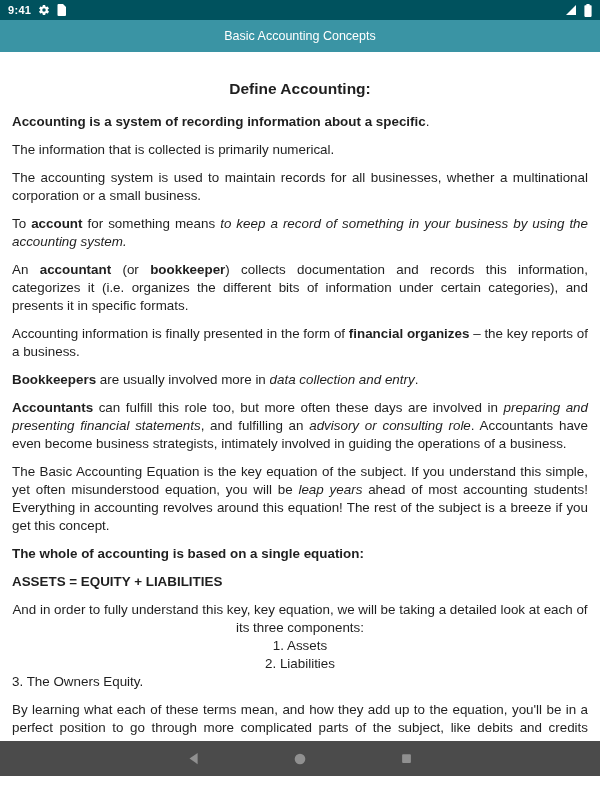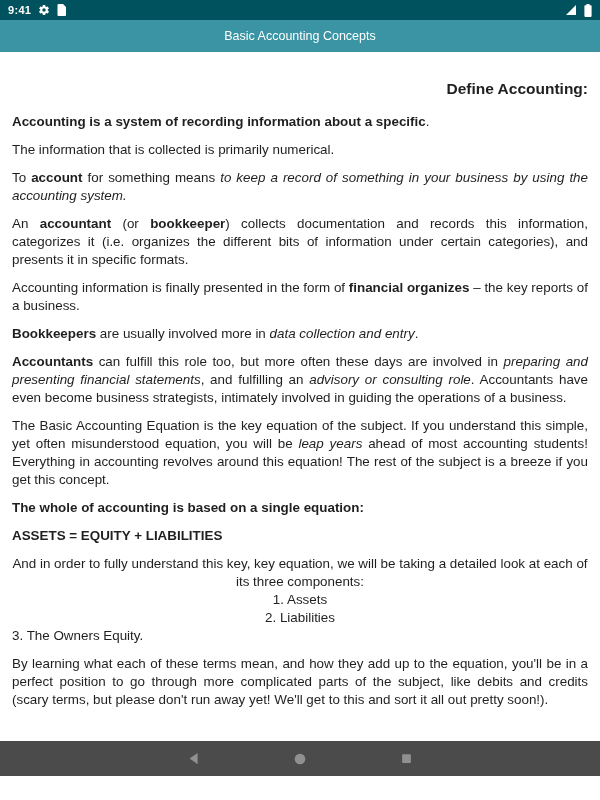--- a/index.html
+++ b/index.html
@@ -25,21 +25,21 @@
   }
   .app-bar-title { font-size: 12.5px; font-weight: normal; }
 
   
   .content {
     flex: 1 1 auto; overflow: hidden; background: #ffffff;
     padding: 28px 12px 0 12px; color: #1f1f1f;
     font-size: 13.4px; line-height: 18px;
   }
   .para { text-align: justify; margin-bottom: 10px; }
-  .para.heading { font-size: 15.5px; font-weight: bold; text-align: right; margin-bottom: 15px; }
+  .para.heading { font-size: 15.5px; font-weight: bold; text-align: center; margin-bottom: 15px; }
   .para.tight { margin-bottom: 0; text-align: center; }
   .para span.b { font-weight: bold; }
   .para span.i { font-style: italic; }
 
   
   .nav-bar {
     height: 35px; background: #4b4b4b; flex: 0 0 auto;
     display: flex; align-items: center; justify-content: center; gap: 86px;
   }
   .nav-btn { display: inline-flex; align-items: center; justify-content: center; width: 20px; height: 20px; cursor: pointer; }
@@ -78,20 +78,21 @@
   </div>
 
   <div class="app-bar">
     <span class="app-bar-title">Basic Accounting Concepts</span>
   </div>
 
   <div class="content">
       <p class="para heading"><span class="b">Define Accounting:</span></p>
       <p class="para"><span class="b">Accounting is a system of recording information about a specific</span><span>.</span></p>
       <p class="para"><span>The information that is collected is primarily numerical.</span></p>
+      <p class="para"><span>The accounting system is used to maintain records for all businesses, whether a multinational corporation or a small business.</span></p>
       <p class="para"><span>To </span><span class="b">account</span><span> for something means </span><span class="i">to keep a record of something in your business by using the accounting system.</span></p>
       <p class="para"><span>An </span><span class="b">accountant</span><span> (or </span><span class="b">bookkeeper</span><span>) collects documentation and records this information, categorizes it (i.e. organizes the different bits of information under certain categories), and presents it in specific formats.</span></p>
       <p class="para"><span>Accounting information is finally presented in the form of </span><span class="b">financial organizes</span><span> – the key reports of a business.</span></p>
       <p class="para"><span class="b">Bookkeepers</span><span> are usually involved more in </span><span class="i">data collection and entry</span><span>.</span></p>
       <p class="para"><span class="b">Accountants</span><span> can fulfill this role too, but more often these days are involved in </span><span class="i">preparing and presenting financial statements</span><span>, and fulfilling an </span><span class="i">advisory or consulting role</span><span>. Accountants have even become business strategists, intimately involved in guiding the operations of a business.</span></p>
       <p class="para"><span>The Basic Accounting Equation is the key equation of the subject. If you understand this simple, yet often misunderstood equation, you will be </span><span class="i">leap years</span><span> ahead of most accounting students! Everything in accounting revolves around this equation! The rest of the subject is a breeze if you get this concept.</span></p>
       <p class="para"><span class="b">The whole of accounting is based on a single equation:</span></p>
       <p class="para"><span class="b">ASSETS = EQUITY + LIABILITIES</span></p>
       <p class="para tight"><span>And in order to fully understand this key, key equation, we will be taking a detailed look at each of its three components:</span></p>
       <p class="para tight"><span>1. Assets</span></p>

